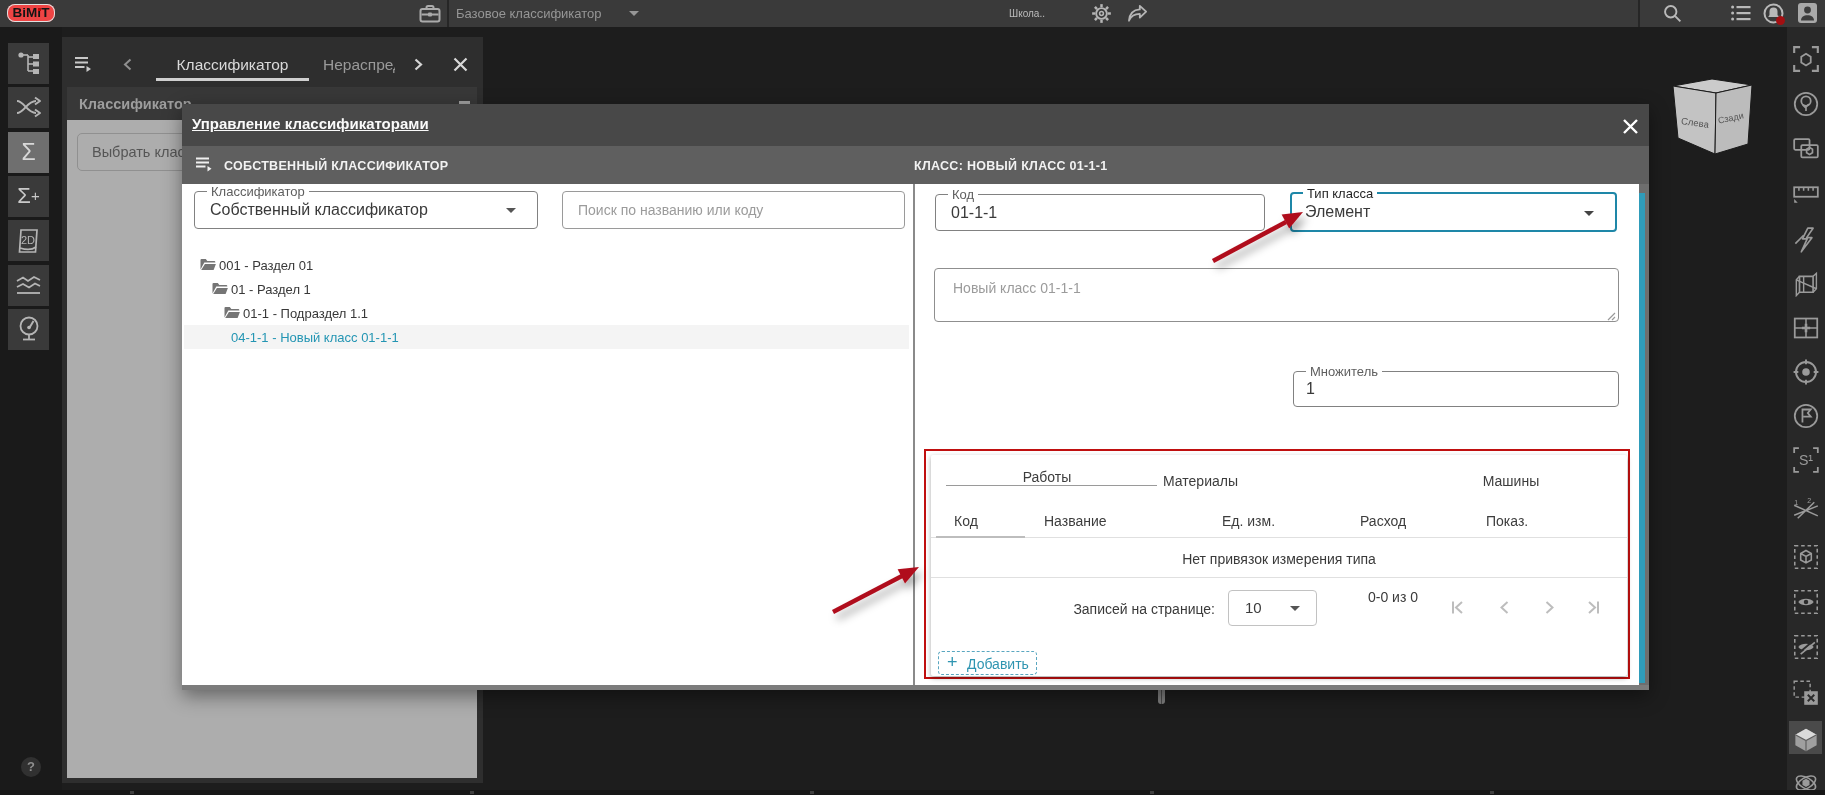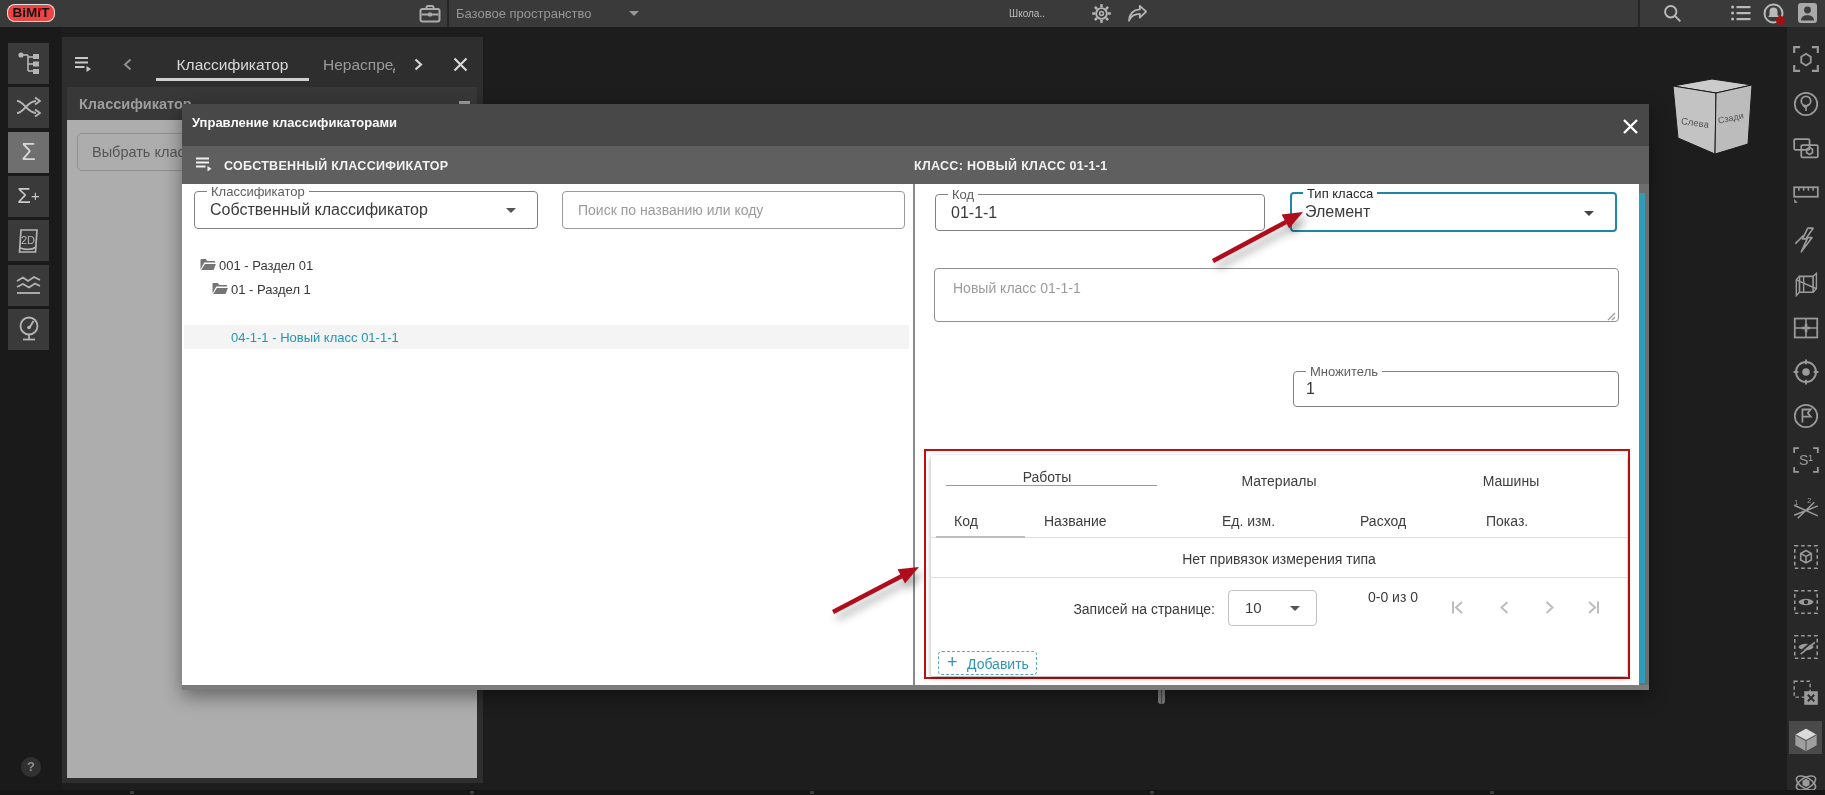--- a/index.html
+++ b/index.html
@@ -25,21 +25,21 @@
   #pbody { position:absolute; left:5px; top:83px; width:410px; height:658px; background:#adadad; }
   #selbtn { position:absolute; left:10px; top:13px; width:180px; height:38px; border:1px solid #909090; border-radius:5px;
             font-size:14.5px; color:#555; line-height:36px; padding-left:14px; white-space:nowrap; overflow:hidden; }
   
   #rbar { left:1787px; top:27px; width:38px; height:768px; background:#282828; z-index:2; }
   .ric { position:absolute; left:6px; width:26px; height:26px; }
   
   #modal { left:182px; top:104px; width:1467px; height:586px; background:#fff; z-index:10;
            box-shadow:0 6px 18px rgba(0,0,0,.42); }
   #mhead { position:absolute; left:0; top:0; width:1467px; height:42px; background:#484848; }
-  #mhead .t { position:absolute; left:10px; top:11px; color:#fafafa; font-size:13px; font-weight:bold; }
+  #mhead .t { position:absolute; left:10px; top:11px; color:#fafafa; font-size:15px; font-weight:bold;text-decoration:underline; }
   #msub { position:absolute; left:0; top:42px; width:1467px; height:38px; background:#5f5f5f; }
   .msubt { position:absolute; top:13px; color:#f2f2f2; font-size:12.5px; letter-spacing:.3px; font-weight:bold; }
   #mdiv { position:absolute; left:731px; top:80px; width:1.5px; height:501px; background:#8a8a8a; }
   #mband { position:absolute; left:0; top:581px; width:1467px; height:5px; background:#7c7c7c; }
   #mrtrack { position:absolute; left:1457px; top:80px; width:10px; height:501px; background:#6e6e6e; }
   #mrthumb { position:absolute; left:1457px; top:89px; width:6px; height:490px; background:#2f9cba; }
   
   .fld { position:absolute; border:1px solid #818181; border-radius:4px; background:#fff; }
   .fld .lab { position:absolute; top:-7px; left:12px; background:#fff; padding:0 4px; font-size:13px; color:#5e5e5e; line-height:13px; white-space:nowrap; }
   .fld .val { position:absolute; left:15px; top:0; bottom:0; display:flex; align-items:center; font-size:16px; color:#3a3a3a; white-space:nowrap; }
@@ -64,21 +64,21 @@
 <div id="topbar" class="abs">
   <div id="logo" class="abs">BiM<span style="position:relative">ı<span style="position:absolute;left:0.5px;top:3.2px;width:3px;height:3px;background:#c00808"></span></span>T</div>
 
   <svg class="abs" style="left:419px;top:5px" width="22" height="18" viewBox="0 0 22 18">
     <rect x="1.5" y="4" width="19" height="12.5" rx="2" fill="none" stroke="#ababab" stroke-width="2"></rect>
     <path d="M7.5 4 V2.5 a1.5 1.5 0 0 1 1.5-1.5 h4 a1.5 1.5 0 0 1 1.5 1.5 V4" fill="none" stroke="#ababab" stroke-width="2"></path>
     <rect x="2.5" y="8.5" width="17" height="2" fill="#ababab"></rect>
     <rect x="9" y="7.5" width="4" height="4" rx="1" fill="#ababab"></rect>
   </svg>
   <div class="tdiv abs" style="left:447px"></div>
-  <div class="tbtxt abs" style="left:456px;top:0">Базовое пространство</div>
+  <div class="tbtxt abs" style="left:456px;top:0">Базовое классификатор</div>
   <div class="caret abs" style="left:629px;top:11px;border-top-color:#969696"></div>
   <div class="tbtxt abs" style="left:1009px;top:0;color:#bdbdbd;font-size:10px">Школа..</div>
 
   <svg class="abs" style="left:1091px;top:3px" width="21" height="21" viewBox="0 0 22 22">
     <g stroke="#b5b5b5" fill="none">
       <circle cx="11" cy="11" r="5.6" stroke-width="2"></circle>
       <circle cx="11" cy="11" r="2" stroke-width="1.6"></circle>
       <g stroke-width="2.6">
         <line x1="11" y1="1.2" x2="11" y2="4.4"></line>
           <line x1="11" y1="17.6" x2="11" y2="20.8"></line>
@@ -364,20 +364,27 @@
     </svg>
     <div class="txt" style="left:35px">001 - Раздел 01</div>
   </div>
   <div class="trow" style="top:173px">
     <svg class="abs" style="left:28px;top:5px" width="16" height="14" viewBox="0 0 16 14">
       <path d="M0.5 11.5 L0.5 2 Q0.5 1 1.5 1 L5.8 1 L7.3 2.9 L14.3 2.9 Q15.3 2.9 15.3 3.9 L15.3 4.6 L4.3 4.6 Z" fill="#757575"></path>
       <path d="M4.9 5.9 L15.9 5.9 L13.6 12 L1.2 12 Z" fill="#757575"></path>
     </svg>
     <div class="txt" style="left:47px">01 - Раздел 1</div>
   </div>
+  <div class="trow" style="top:197px">
+    <svg class="abs" style="left:40px;top:5px" width="16" height="14" viewBox="0 0 16 14">
+      <path d="M0.5 11.5 L0.5 2 Q0.5 1 1.5 1 L5.8 1 L7.3 2.9 L14.3 2.9 Q15.3 2.9 15.3 3.9 L15.3 4.6 L4.3 4.6 Z" fill="#757575"></path>
+      <path d="M4.9 5.9 L15.9 5.9 L13.6 12 L1.2 12 Z" fill="#757575"></path>
+    </svg>
+    <div class="txt" style="left:59px">01-1 - Подраздел 1.1</div>
+  </div>
   <div class="trow hl" style="top:221px">
     <div class="txt teal" style="left:47px">04-1-1 - Новый класс 01-1-1</div>
   </div>
 
   <div class="fld" style="left:753px;top:90px;width:330px;height:37px">
     <div class="lab">Код</div>
     <div class="val">01-1-1</div>
   </div>
   <div class="fld" style="left:1108px;top:88px;width:327px;height:40px;border:2px solid #1e87a8">
     <div class="lab" style="color:#1f1f1f;left:11px">Тип класса</div>
@@ -392,21 +399,21 @@
   </div>
   <div class="fld" style="left:1111px;top:267px;width:326px;height:36px">
     <div class="lab">Множитель</div>
     <div class="val" style="left:12px">1</div>
   </div>
 
   <div id="redbox">
     <div id="card">
       <div class="ttab" style="left:0;top:14px;width:232px;text-align:center">Работы</div>
       <div class="abs" style="left:15px;top:30px;width:211px;height:1px;background:#9a9a9a"></div>
-      <div class="ttab" style="left:232px;width:232px;text-align:center">Материалы</div>
+      <div class="ttab" style="left:232px;width:232px;">Материалы</div>
       <div class="ttab" style="left:464px;width:232px;text-align:center">Машины</div>
       <div class="thead" style="left:23px">Код</div>
       <div class="thead" style="left:113px">Название</div>
       <div class="thead" style="left:291px">Ед. изм.</div>
       <div class="thead" style="left:429px">Расход</div>
       <div class="thead" style="left:555px">Показ.</div>
       <div class="hline" style="left:0;top:82px;width:696px"></div>
       <div class="abs" style="left:5px;top:81px;width:89px;height:1.5px;background:#bdbdbd"></div>
       <div class="pgt" style="left:0;top:96px;width:696px;text-align:center">Нет привязок измерения типа</div>
       <div class="hline" style="left:0;top:122px;width:696px"></div>

